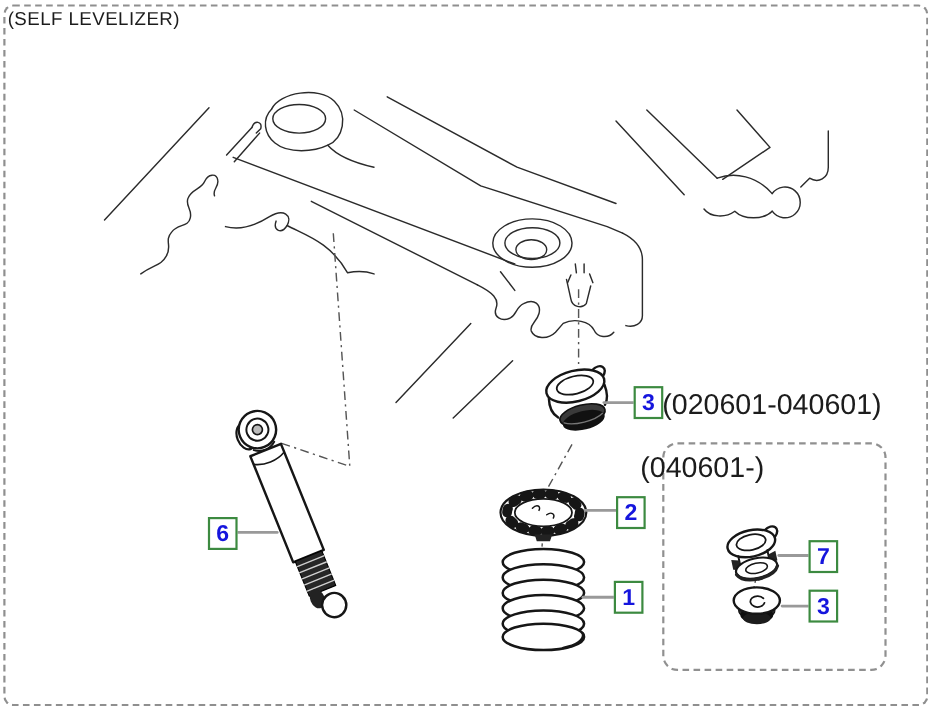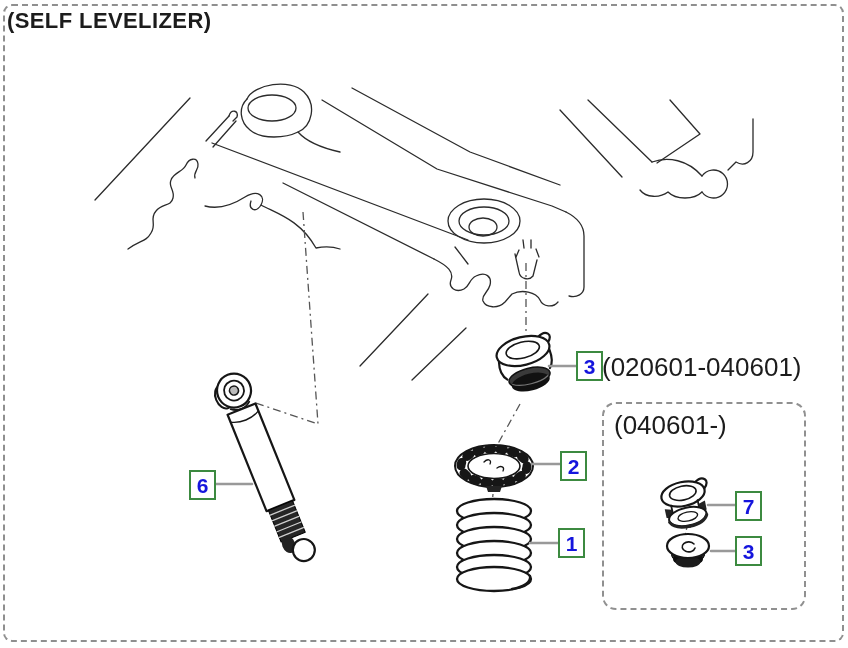--- a/index.html
+++ b/index.html
@@ -10,28 +10,28 @@
   .outer-border{
     position:absolute;left:3px;top:4px;width:841px;height:638px;
     border:2px dashed #8f8f8f;border-radius:9px;box-sizing:border-box;
   }
   .inset-border{
     position:absolute;left:602px;top:402px;width:204px;height:208px;
     border:2px dashed #909090;border-radius:14px;box-sizing:border-box;background:#fff;
   }
   svg.art{position:absolute;left:0;top:0;}
   .title{
-    position:absolute;left:7px;top:8px;font-size:22px;font-weight:700;
+    position:absolute;left:7px;top:8px;font-size:17px;font-weight:400;
     letter-spacing:0.4px;color:#1c1c1c;white-space:nowrap;
   }
   .range-label{
     position:absolute;font-size:26px;font-weight:500;color:#1c1c1c;white-space:nowrap;
   }
   .range-main{left:602px;top:352px;}
-  .range-inset{left:614px;top:410px;}
+  .range-inset{left:582px;top:410px;}
   .callout{
     position:absolute;width:23px;height:26px;background:#fff;
     border:2px solid #3c8a40;box-sizing:content-box;
     display:flex;align-items:center;justify-content:center;
     font-size:21px;font-weight:bold;color:#1515dd;line-height:1;cursor:pointer;
   }
   .co-6{left:189px;top:470px;}
   .co-3a{left:576px;top:351px;}
   .co-2{left:560px;top:451px;}
   .co-1{left:558px;top:528px;}

